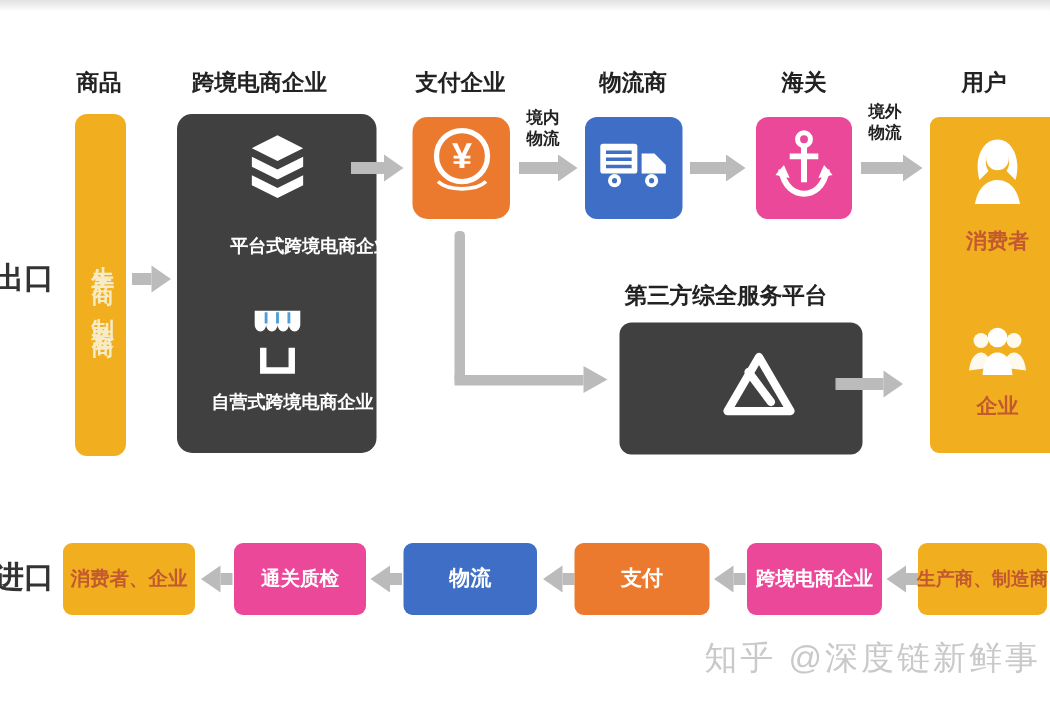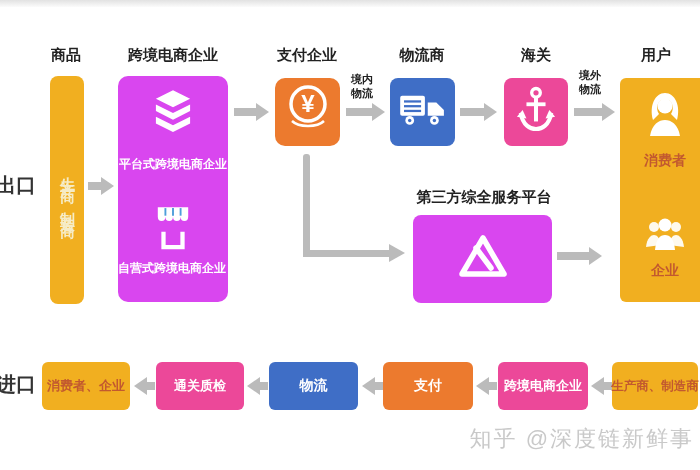--- a/index.html
+++ b/index.html
@@ -5,21 +5,21 @@
   html,body{margin:0;padding:0;background:#fff;}
   #canvas{position:relative;width:700px;height:470px;background:#fff;overflow:hidden;
     font-family:"Liberation Sans","DejaVu Sans",sans-serif;}
   .top-edge{position:absolute;top:0;left:0;right:0;height:7px;
     background:linear-gradient(#e2e2e2,#fbfbfb);}
   .hdr{position:absolute;top:46px;transform:translateX(-50%);font-size:15px;font-weight:600;
     color:#222;white-space:nowrap;}
   .side-label{position:absolute;font-size:20px;font-weight:700;color:#333;white-space:nowrap;}
   .box{position:absolute;border-radius:8px;}
   .yellow{background:#F1AF20;}
-  .blue{background:#d946ef;}
+  .blue{background:#404040;padding-left:23px;}
   .royal{background:#3F6EC6;}
   .lblue{background:#ec4899;}
   .orange{background:#EC7A2E;}
   .producer{left:50px;top:76px;width:34px;height:228px;display:flex;align-items:center;
     justify-content:center;}
   .producer span{writing-mode:vertical-rl;text-orientation:upright;font-size:15px;font-weight:700;
     letter-spacing:5px;color:#F6ECC7;}
   .cbec{left:118px;top:76px;width:110px;height:226px;border-radius:10px;}
   .cbec .ic1{position:absolute;top:12px;left:50%;transform:translateX(-50%);}
   .cbec .t1{position:absolute;top:80px;width:100%;text-align:center;color:#fff;font-size:12px;

